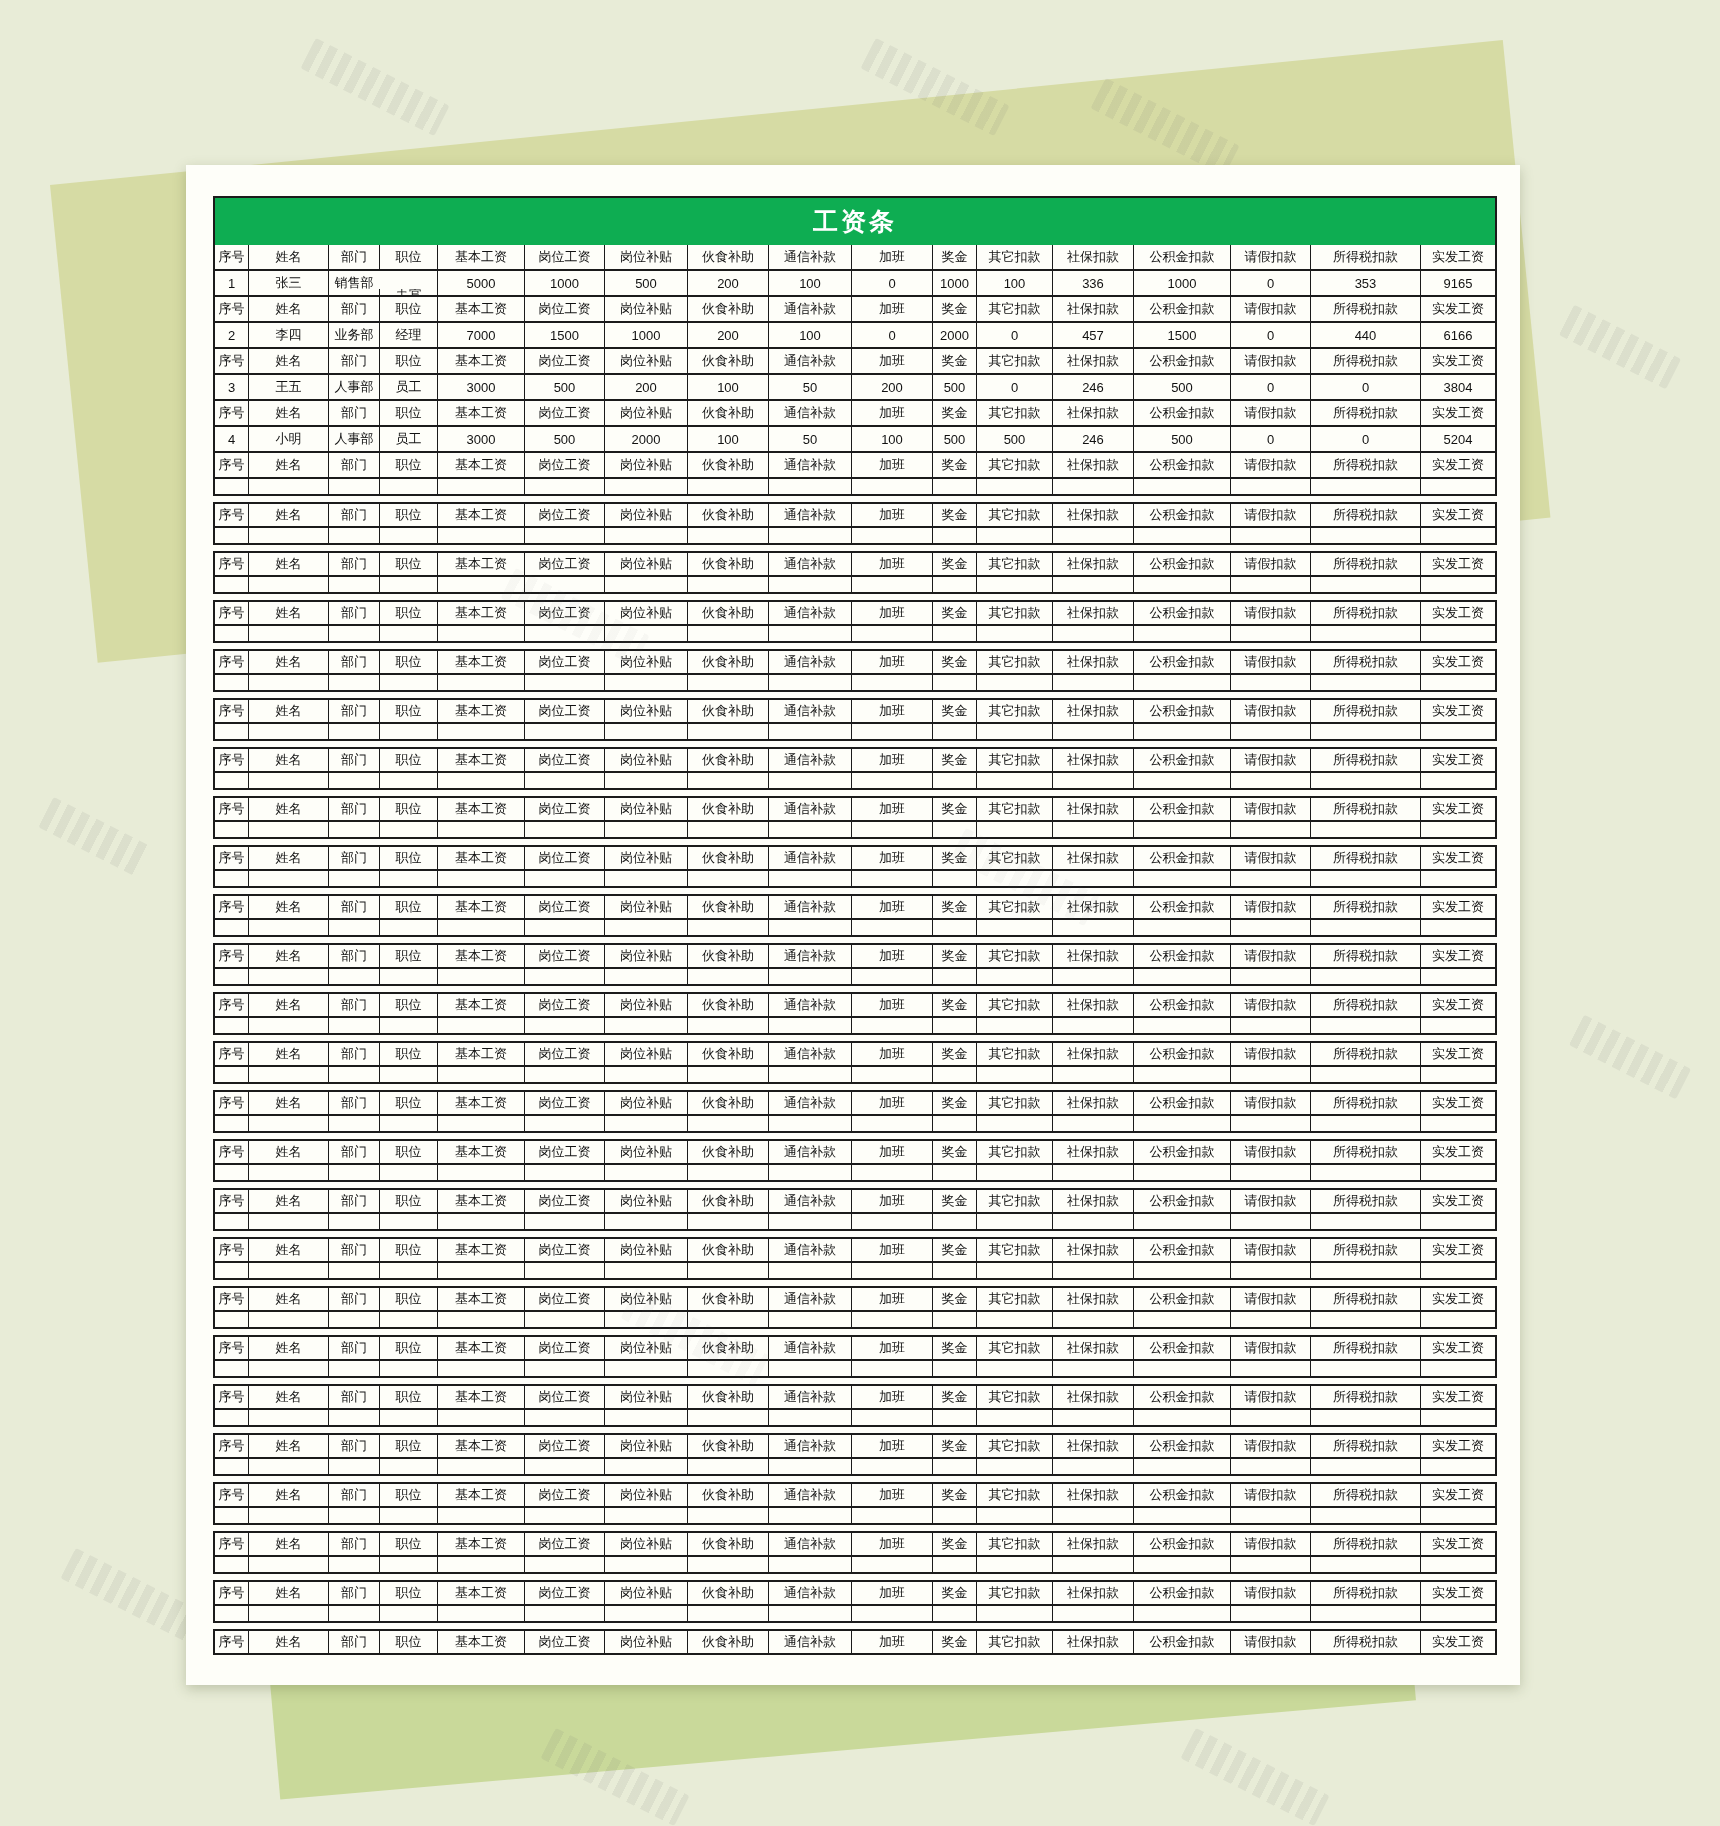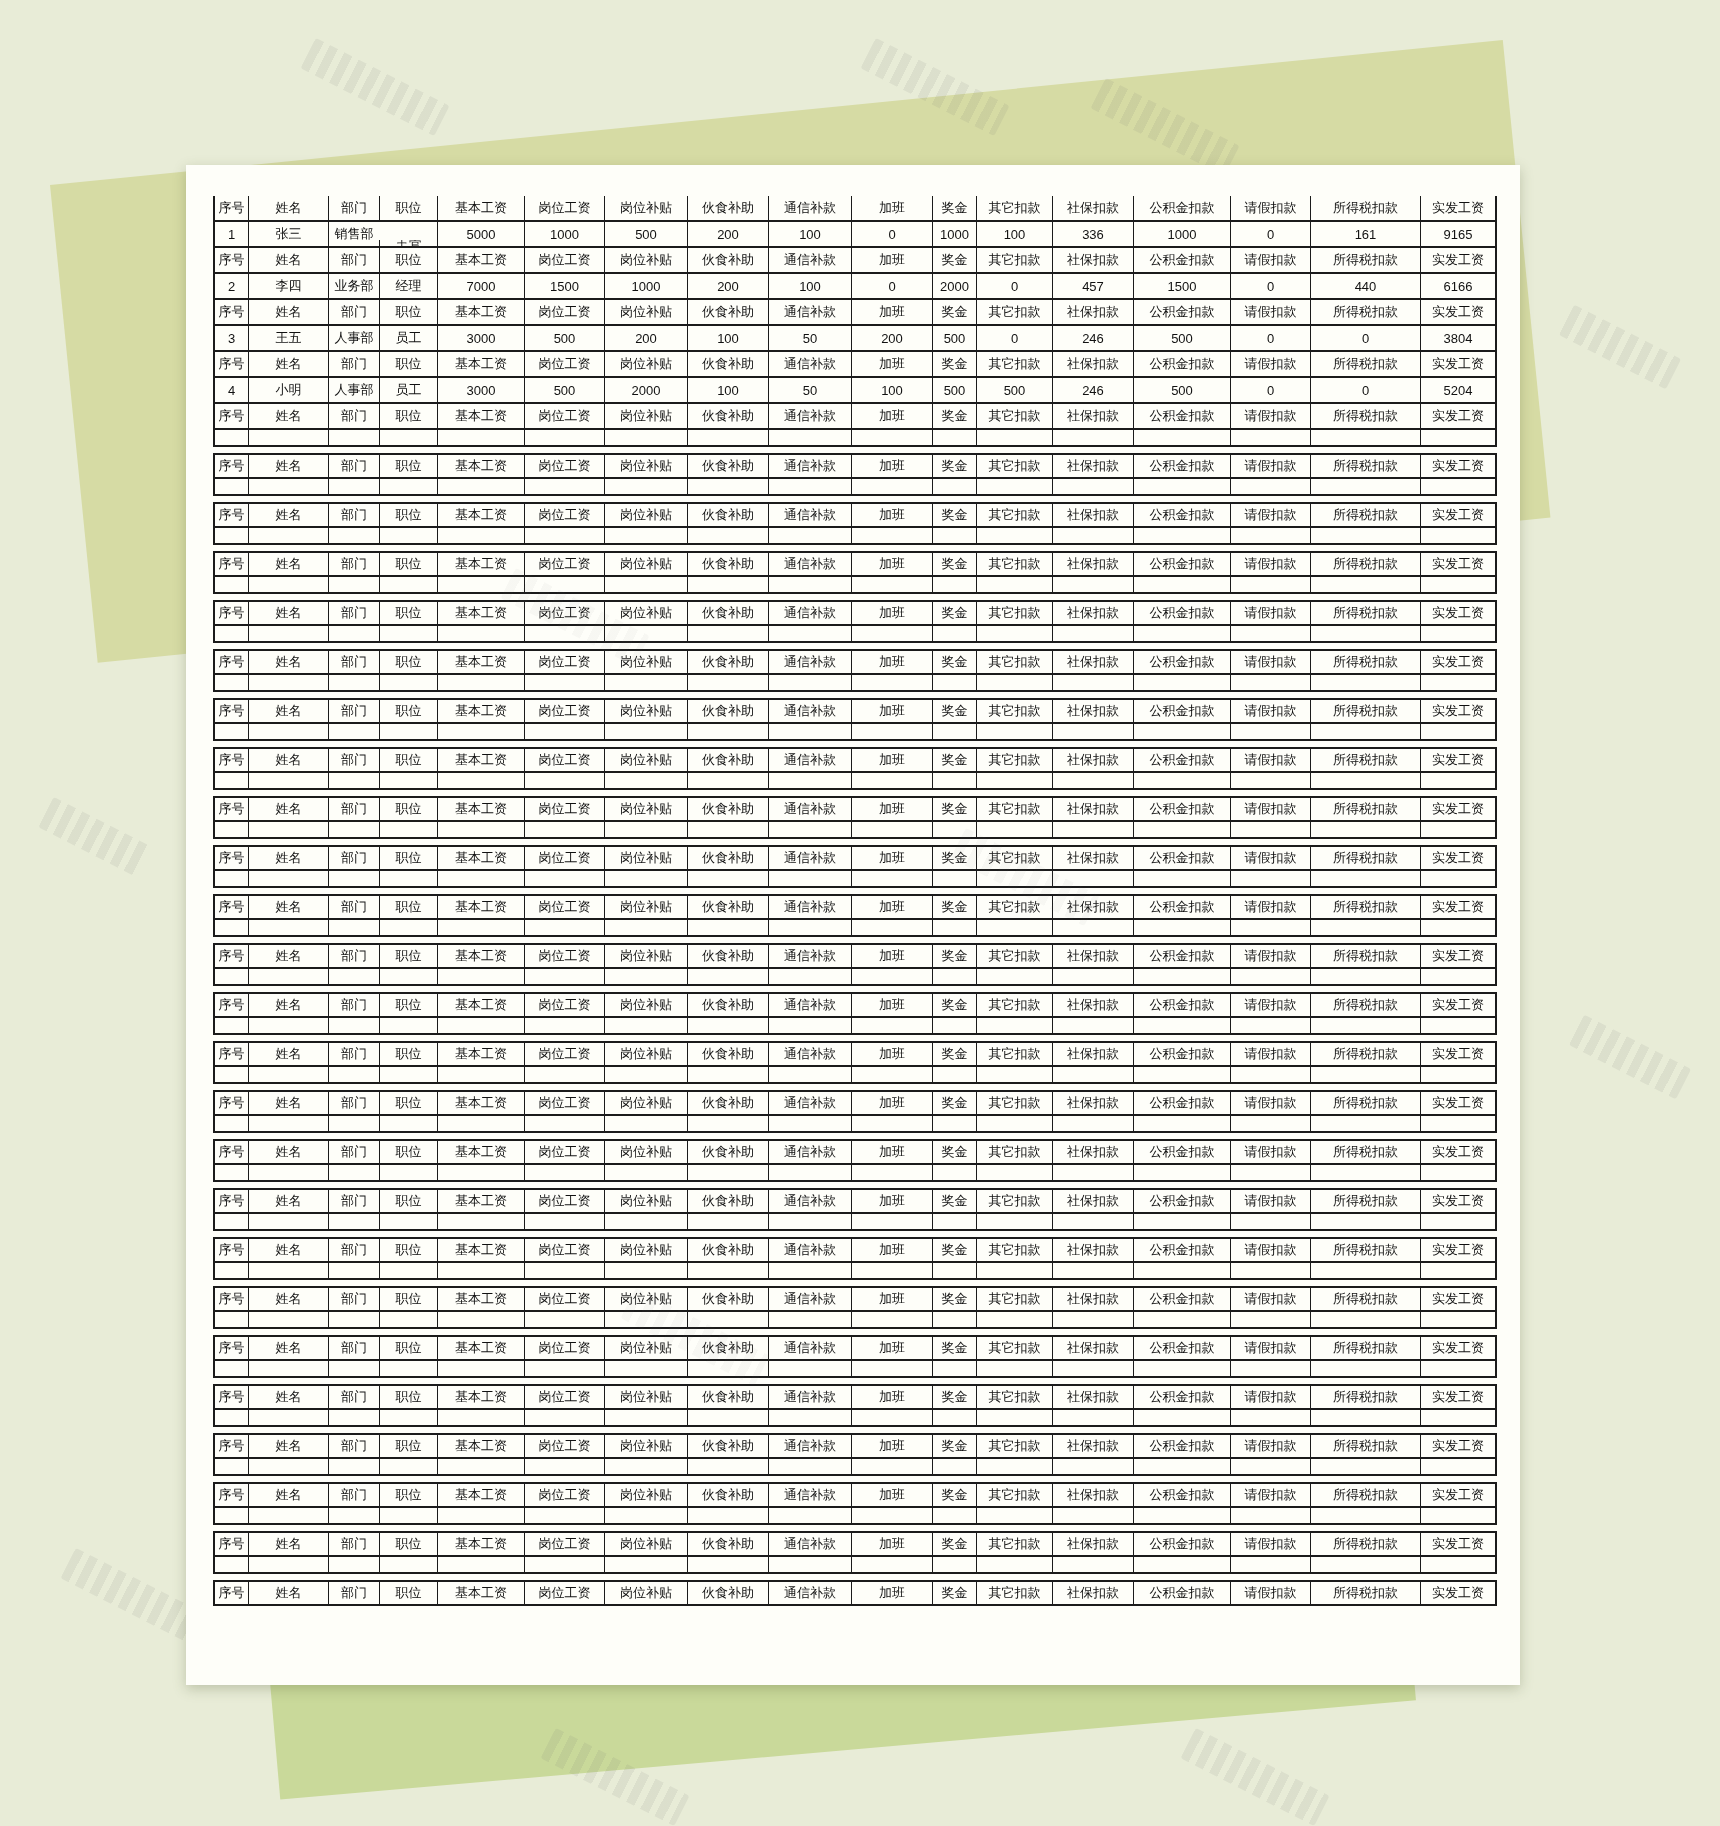--- a/index.html
+++ b/index.html
@@ -61,20 +61,21 @@
   <div class="wm" style="left:60px;top:1580px;"></div>
   <div class="wm" style="left:540px;top:1760px;"></div>
   <div class="wm" style="left:1180px;top:1760px;"></div>
   <div class="wm on-paper" style="left:500px;top:600px;"></div>
   <div class="wm on-paper" style="left:950px;top:860px;"></div>
   <div class="wm on-paper" style="left:620px;top:1320px;"></div>
 
 
   <div class="paper">
     <div class="sheet">
+      <div class="sheet-title" id="sheetTitle" style="background: rgb(14, 173, 82); color: rgb(255, 255, 255);">工资条</div>
       <div id="rows">
           <div class="tr tr-h">
             <div class="c" style="flex: 0 0 33px;">序号</div>
             <div class="c" style="flex: 0 0 80px;">姓名</div>
             <div class="c" style="flex: 0 0 51px;">部门</div>
             <div class="c" style="flex: 0 0 58px;">职位</div>
             <div class="c" style="flex: 0 0 87px;">基本工资</div>
             <div class="c" style="flex: 0 0 80px;">岗位工资</div>
             <div class="c" style="flex: 0 0 83px;">岗位补贴</div>
             <div class="c" style="flex: 0 0 81px;">伙食补助</div>
@@ -97,21 +98,21 @@
             <div class="c" style="flex: 0 0 80px;">1000</div>
             <div class="c" style="flex: 0 0 83px;">500</div>
             <div class="c" style="flex: 0 0 81px;">200</div>
             <div class="c" style="flex: 0 0 83px;">100</div>
             <div class="c" style="flex: 0 0 81px;">0</div>
             <div class="c" style="flex: 0 0 44px;">1000</div>
             <div class="c" style="flex: 0 0 76px;">100</div>
             <div class="c" style="flex: 0 0 81px;">336</div>
             <div class="c" style="flex: 0 0 97px;">1000</div>
             <div class="c" style="flex: 0 0 80px;">0</div>
-            <div class="c" style="flex: 0 0 110px;">161</div>
+            <div class="c" style="flex: 0 0 110px;">353</div>
             <div class="c" style="flex: 0 0 75px;">9165</div>
           </div>
           <div class="tr tr-h">
             <div class="c" style="flex: 0 0 33px;">序号</div>
             <div class="c" style="flex: 0 0 80px;">姓名</div>
             <div class="c" style="flex: 0 0 51px;">部门</div>
             <div class="c" style="flex: 0 0 58px;">职位</div>
             <div class="c" style="flex: 0 0 87px;">基本工资</div>
             <div class="c" style="flex: 0 0 80px;">岗位工资</div>
             <div class="c" style="flex: 0 0 83px;">岗位补贴</div>

